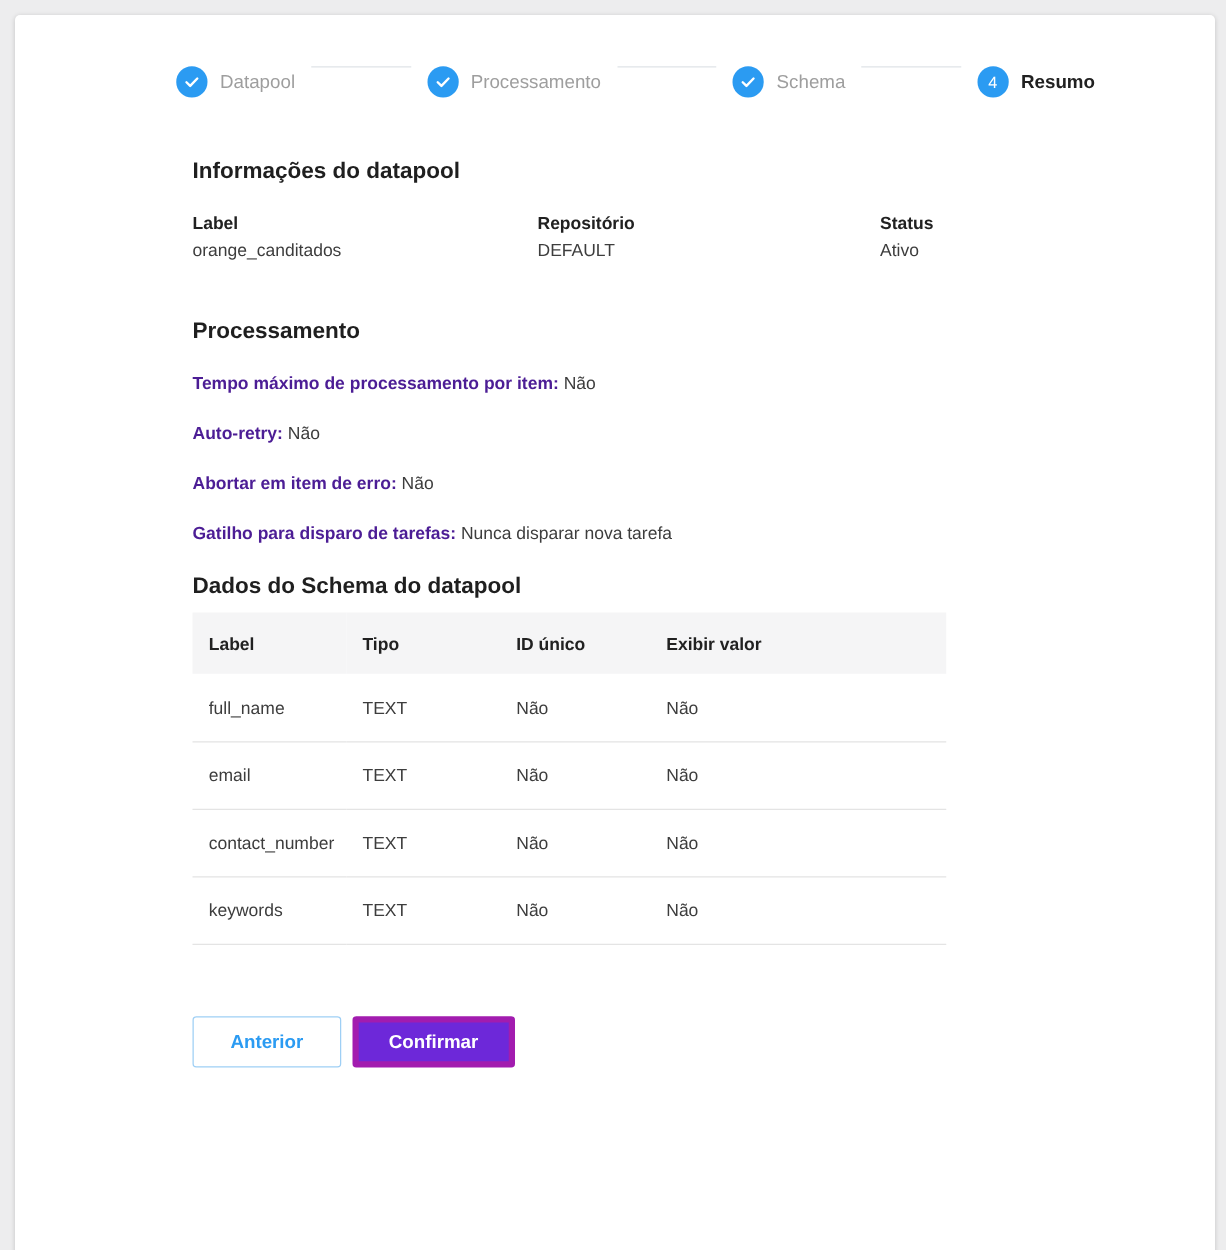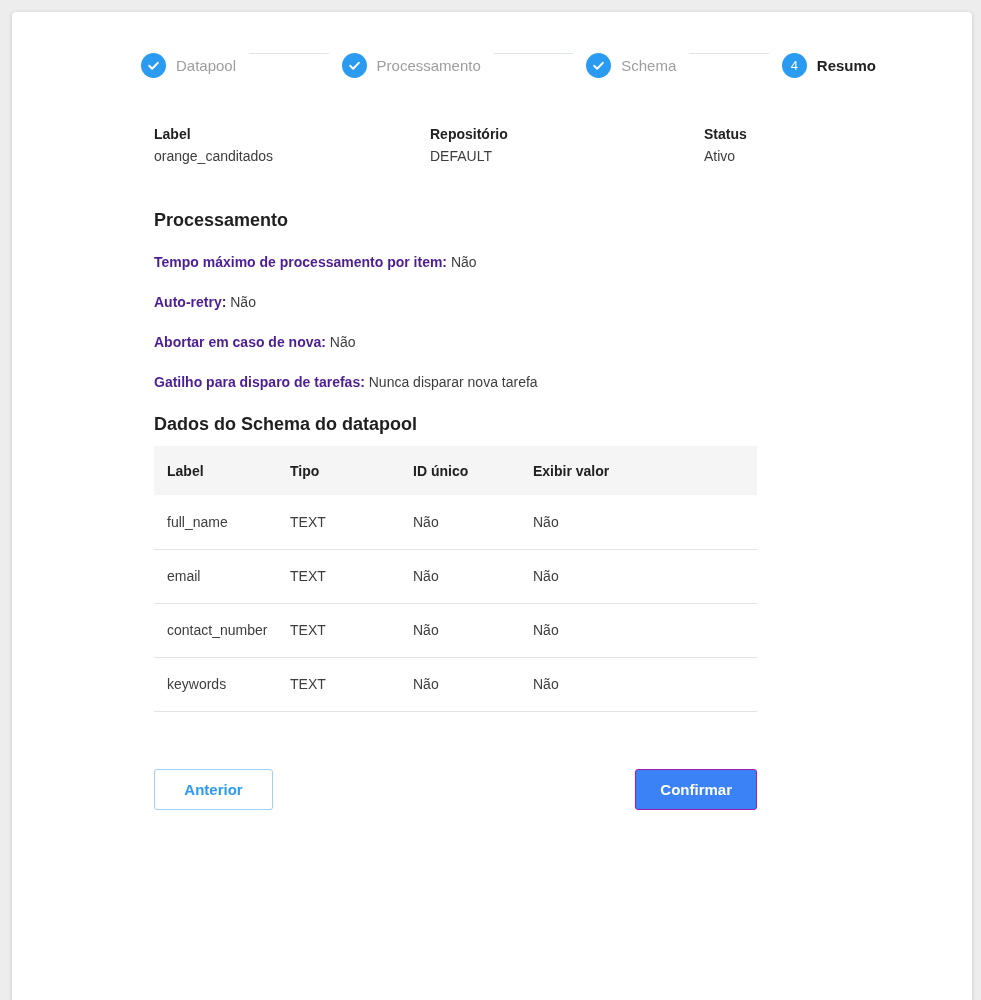--- a/index.html
+++ b/index.html
@@ -134,43 +134,43 @@
     height: 54px;
     border-bottom: 1px solid #e4e4e4;
   }
   .schema-table td {
     padding: 0 0 0 13px;
     color: #3d3d3d;
   }
   
   .actions {
     display: flex;
-    justify-content: space-between;
+    justify-content: flex-start;
     gap: 9px;
     margin-top: 57px;
     width: 603px;
   }
   .btn {
     height: 41px;
     min-width: 119px;
     padding: 0 24px;
     font-family: "Liberation Sans", sans-serif;
     font-size: 15px;
     font-weight: bold;
     border-radius: 3px;
     cursor: pointer;
   }
   .btn-outline {
     background: #ffffff;
     border: 1px solid #9ecff5;
     color: #2b9bf2;
   }
   .btn-primary {
-    background: #3b82f6;
-    border: 1px solid #a21caf;
+    background: #6d28d9;
+    border: 5px solid #a21caf;
     color: #ffffff;
   }
 </style>
 </head>
 <body>
 
 <div class="card">
 
   <div class="stepper">
 
@@ -207,39 +207,40 @@
     <div class="step active">
       <span class="step-circle">
         <span class="step-number">4</span>
       </span>
       <span class="step-label">Resumo</span>
     </div>
   </div>
 
   <div class="content">
 
+    <h2 class="section-title">Informações do datapool</h2>
     <div class="info-grid">
       <div>
         <div class="field-label">Label</div>
         <div class="field-value">orange_canditados</div>
       </div>
       <div>
         <div class="field-label">Repositório</div>
         <div class="field-value">DEFAULT</div>
       </div>
       <div>
         <div class="field-label">Status</div>
         <div class="field-value">Ativo</div>
       </div>
     </div>
 
     <h2 class="section-title">Processamento</h2>
     <p class="proc-item"><span class="lbl">Tempo máximo de processamento por item:</span> <span>Não</span></p>
     <p class="proc-item"><span class="lbl">Auto-retry:</span> <span>Não</span></p>
-    <p class="proc-item"><span class="lbl">Abortar em caso de nova:</span> <span>Não</span></p>
+    <p class="proc-item"><span class="lbl">Abortar em item de erro:</span> <span>Não</span></p>
     <p class="proc-item"><span class="lbl">Gatilho para disparo de tarefas:</span> <span>Nunca disparar nova tarefa</span></p>
 
     <h2 class="section-title schema-title">Dados do Schema do datapool</h2>
     <table class="schema-table">
       <colgroup>
           <col class="c1">
           <col class="c2">
           <col class="c3">
           <col>
         </colgroup>

